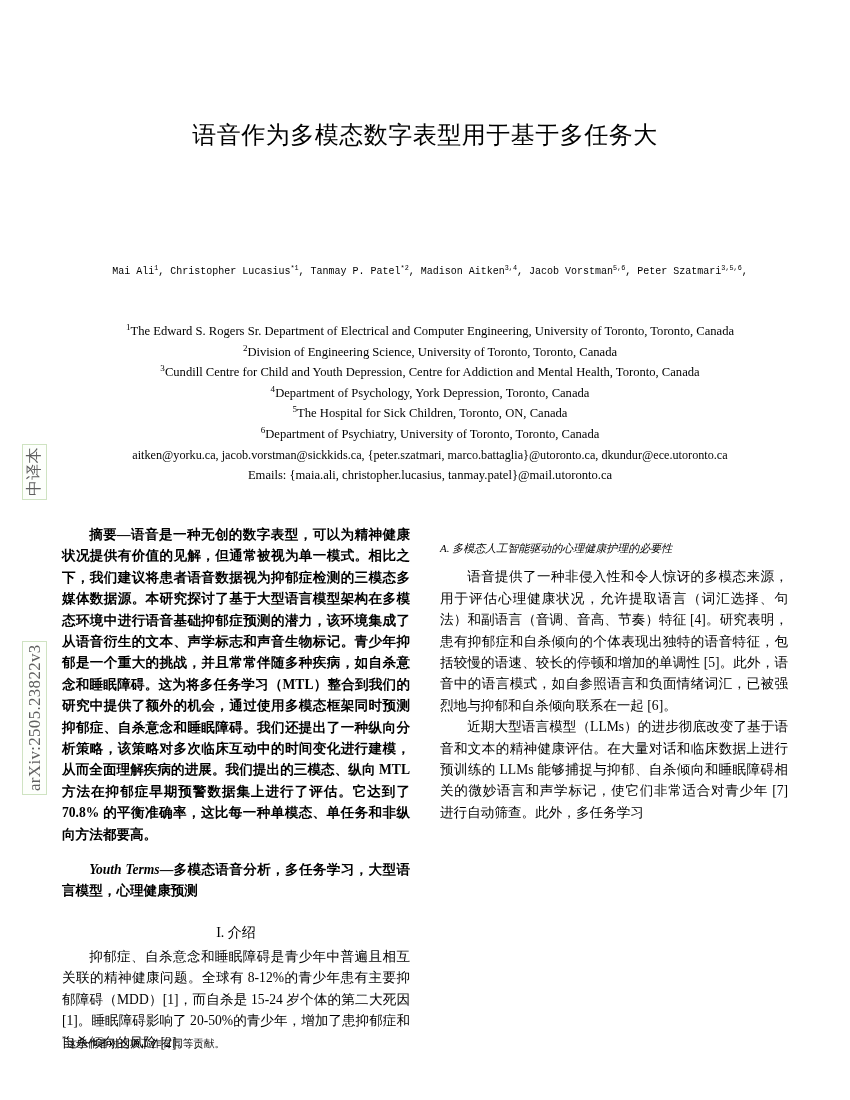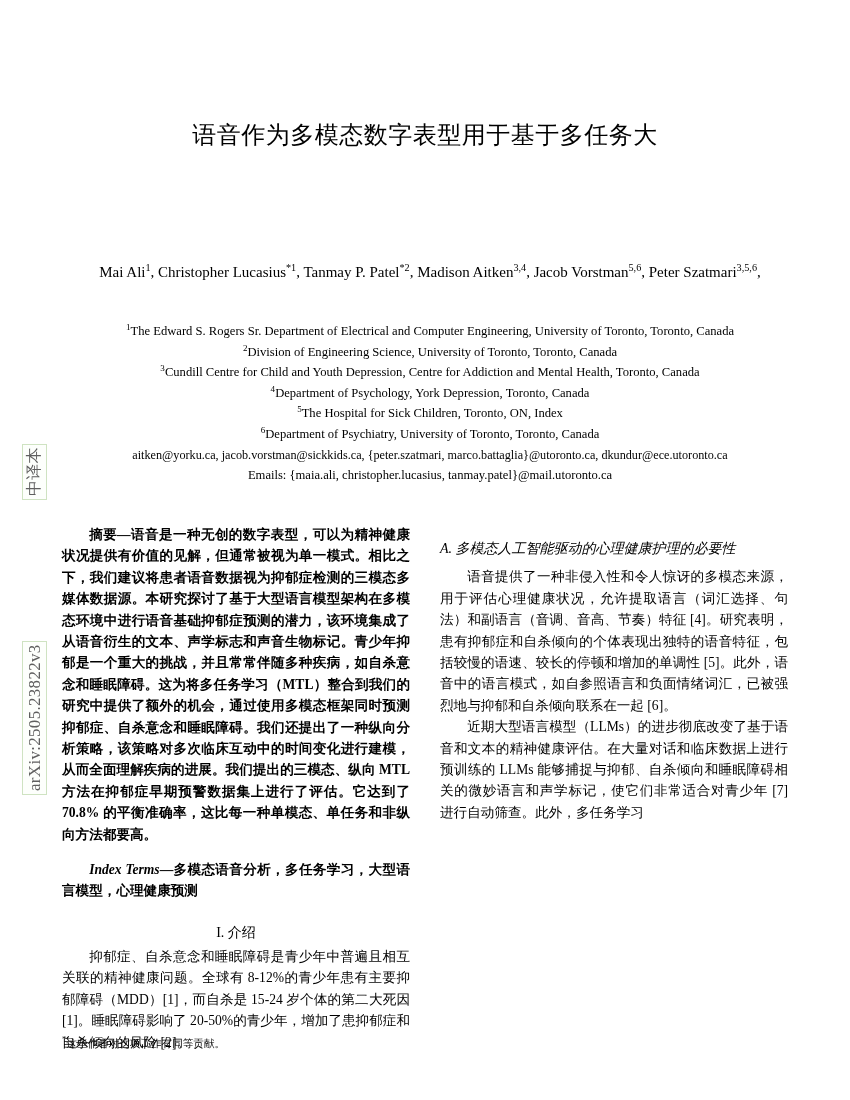--- a/index.html
+++ b/index.html
@@ -65,22 +65,23 @@
     letter-spacing: 0.5px;
   }
 
   
   #author-block {
     position: absolute;
     left: 35px;
     top: 260px;
     width: 790px;
     text-align: center;
-    font-size: 15px;
+    font-size: 10px;
     line-height: 24px;
+    font-family: Liberation Mono, monospace;
   }
   sup { font-size: 0.68em; vertical-align: super; line-height: 0; }
 
   
   #affiliation-block {
     position: absolute;
     left: 18px;
     top: 321px;
     width: 824px;
     text-align: center;
@@ -130,21 +131,21 @@
 
   .section-heading {
     text-align: center;
     font-size: 14px;
     margin: 20px 0 3px 0;
     text-indent: 0;
     font-variant: small-caps;
   }
   .subsection-heading {
     font-style: italic;
-    font-size: 14px;
+    font-size: 11px;
     margin: 14px 0 7px 0;
     text-indent: 0;
     text-align: left;
   }
 
   
   #footnote-area {
     position: absolute;
     left: 62px;
     top: 1036px;
@@ -180,36 +181,36 @@
   <div class="affil">
     <sup>2</sup><span>Division of Engineering Science, University of Toronto, Toronto, Canada</span>
   </div>
   <div class="affil">
     <sup>3</sup><span>Cundill Centre for Child and Youth Depression, Centre for Addiction and Mental Health, Toronto, Canada</span>
   </div>
   <div class="affil">
     <sup>4</sup><span>Department of Psychology, York Depression, Toronto, Canada</span>
   </div>
   <div class="affil">
-    <sup>5</sup><span>The Hospital for Sick Children, Toronto, ON, Index</span>
+    <sup>5</sup><span>The Hospital for Sick Children, Toronto, ON, Canada</span>
   </div>
   <div class="affil">
     <sup>6</sup><span>Department of Psychiatry, University of Toronto, Toronto, Canada</span>
   </div>
   <div id="email-line-2">aitken@yorku.ca, jacob.vorstman@sickkids.ca, {peter.szatmari, marco.battaglia}@utoronto.ca, dkundur@ece.utoronto.ca</div>
   <div id="email-line-1">Emails: {maia.ali, christopher.lucasius, tanmay.patel}@mail.utoronto.ca</div>
 </div>
 
 <div id="columns">
 
   <div class="col" id="col-left">
 
     <p class="para abstract-body"><span class="lead">摘要—</span><span>语音是一种无创的数字表型，可以为精神健康状况提供有价值的见解，但通常被视为单一模式。相比之下，我们建议将患者语音数据视为抑郁症检测的三模态多媒体数据源。本研究探讨了基于大型语言模型架构在多模态环境中进行语音基础抑郁症预测的潜力，该环境集成了从语音衍生的文本、声学标志和声音生物标记。青少年抑郁是一个重大的挑战，并且常常伴随多种疾病，如自杀意念和睡眠障碍。这为将多任务学习（MTL）整合到我们的研究中提供了额外的机会，通过使用多模态框架同时预测抑郁症、自杀意念和睡眠障碍。我们还提出了一种纵向分析策略，该策略对多次临床互动中的时间变化进行建模，从而全面理解疾病的进展。我们提出的三模态、纵向 MTL 方法在抑郁症早期预警数据集上进行了评估。它达到了 70.8% 的平衡准确率，这比每一种单模态、单任务和非纵向方法都要高。</span></p>
 
-    <p class="index-terms"><span class="it-head">Index Terms</span><span>—</span><span>多模态语音分析，多任务学习，大型语言模型，心理健康预测</span></p>
+    <p class="index-terms"><span class="it-head">Youth Terms</span><span>—</span><span>多模态语音分析，多任务学习，大型语言模型，心理健康预测</span></p>
 
     <p class="section-heading">I. 介绍</p>
 
     <p class="para">抑郁症、自杀意念和睡眠障碍是青少年中普遍且相互关联的精神健康问题。全球有 8-12%的青少年患有主要抑郁障碍（MDD）[1]，而自杀是 15-24 岁个体的第二大死因 [1]。睡眠障碍影响了 20-50%的青少年，增加了患抑郁症和自杀倾向的风险 [2]。</p>
 
   </div>
 
   <div class="col" id="col-right">
 
 

